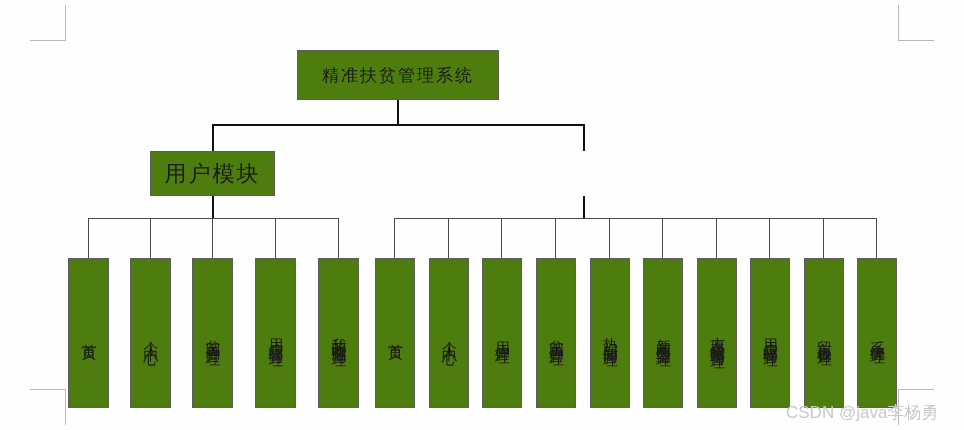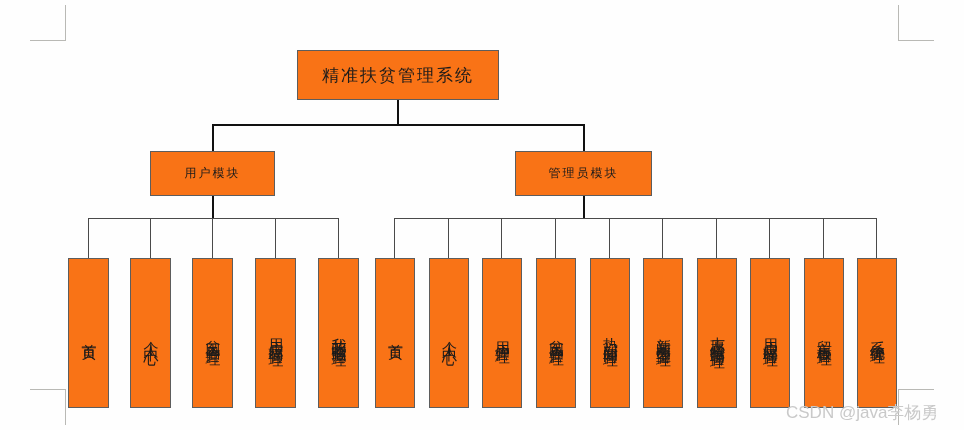--- a/index.html
+++ b/index.html
@@ -29,28 +29,28 @@
   .c-bl .v{left:35px;top:0;}
   .c-br{left:898px;top:389px;}
   .c-br .h{left:0;top:0;}
   .c-br .v{left:0;top:0;}
 
   
   .node{
     position:absolute;
     box-sizing:border-box;
     border:1px solid #5d5d5d;
-    background:#f97316;
+    background:#4d7c0f;
     display:flex;
     align-items:center;
     justify-content:center;
     color:#1b1b1b;
   }
   .node.root{font-size:17px;letter-spacing:2px;}
-  .node.branch{font-size:12px;letter-spacing:2px;}
+  .node.branch{font-size:22px;letter-spacing:2px;}
 
   
   .node.leaf{
     writing-mode:vertical-rl;
     text-orientation:upright;
     font-size:15px;
     letter-spacing:3px;
     padding-top:4px;
     line-height:1;
   }
@@ -131,21 +131,20 @@
   <div class="ln thin v" style="left:662px;top:218px;height:40px;"></div>
   <div class="ln thin v" style="left:716px;top:218px;height:40px;"></div>
   <div class="ln thin v" style="left:769px;top:218px;height:40px;"></div>
   <div class="ln thin v" style="left:823px;top:218px;height:40px;"></div>
   <div class="ln thin v" style="left:876px;top:218px;height:40px;"></div>
 
   <div class="node root" style="left:297px;top:50px;width:202px;height:50px;">精准扶贫管理系统</div>
 
   <div class="node branch" style="left:150px;top:151px;width:125px;height:45px;">用户模块</div>
 
-  <div class="node branch" style="left:515px;top:151px;width:137px;height:45px;">管理员模块</div>
 
   <div class="node leaf" style="left:68px;top:258px;width:41px;height:150px;">
     <span class="txt">首页</span>
   </div>
   <div class="node leaf" style="left:130px;top:258px;width:41px;height:150px;">
     <span class="txt">个人中心</span>
   </div>
   <div class="node leaf" style="left:192px;top:258px;width:41px;height:150px;">
     <span class="txt">贫困户管理</span>
   </div>

